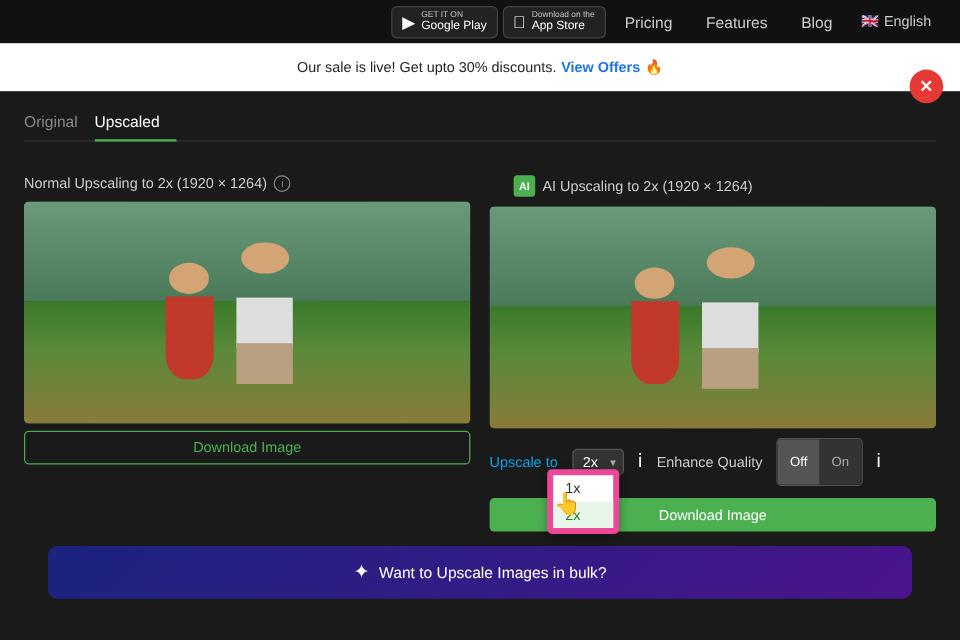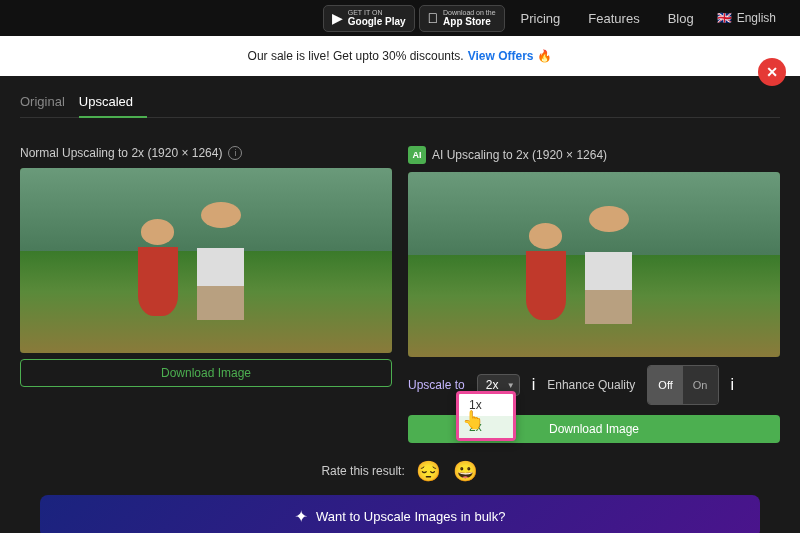--- a/index.html
+++ b/index.html
@@ -40,21 +40,21 @@
       line-height: 1;
     }
     .nav-store-btn .store-text-small {
       font-size: 7px;
       opacity: 0.7;
       display: block;
       line-height: 1;
     }
     .nav-store-btn .store-text-big {
       font-size: 10px;
-      font-weight: 700;
+      font-weight: 400;
       display: block;
       line-height: 1.2;
     }
     .nav-link {
       color: #ccc;
       font-size: 13px;
       padding: 0 12px;
       cursor: pointer;
       text-decoration: none;
     }
@@ -170,20 +170,21 @@
       width: 18px;
       height: 18px;
       background: #4caf50;
       border-radius: 3px;
       display: flex;
       align-items: center;
       justify-content: center;
       font-size: 9px;
       color: #fff;
       font-weight: bold;
+      margin-left: 20px;
     }
 
     
     .img-box {
       width: 100%;
       height: 185px;
       border-radius: 4px;
       overflow: hidden;
       background: #2a2a2a;
       position: relative;
@@ -279,21 +280,21 @@
     
     .controls-row {
       display: flex;
       align-items: center;
       gap: 12px;
       margin-top: 8px;
       flex-wrap: wrap;
     }
     .upscale-label {
       font-size: 12px;
-      color: #c4b5fd;
+      color: #0ea5e9;
     }
     .select-wrapper {
       position: relative;
       display: inline-flex;
       align-items: center;
     }
     .upscale-select {
       background: #333;
       border: 1px solid #555;
       border-radius: 4px;
@@ -354,21 +355,21 @@
       padding: 7px 20px;
       font-size: 12px;
       cursor: pointer;
       margin-top: 6px;
     }
 
     
     .dropdown-popup {
       position: absolute;
       background: #fff;
-      border: 3px solid #ec4899;
+      border: 5px solid #ec4899;
       border-radius: 4px;
       width: 60px;
       color: #333;
       font-size: 12px;
       z-index: 200;
       box-shadow: 0 2px 8px rgba(0,0,0,0.3);
     }
     .dropdown-popup div {
       padding: 4px 10px;
       cursor: pointer;
@@ -545,24 +546,19 @@
           </div>
 
           <div class="cursor-hand" style="top:18px; left:6px;">👆</div>
         </div>
 
         <button class="download-btn-green" style="margin-top:10px;width:100%;text-align:center;">Download Image</button>
       </div>
     </div>
   </div>
 
-  <div class="rate-row">
-    <span>Rate this result:</span>
-    <span class="emoji-btn">😔</span>
-    <span class="emoji-btn">😀</span>
-  </div>
 
   <div class="bottom-banner">
     <span class="bulk-icon">✦</span>
     <span>Want to Upscale Images in bulk?</span>
   </div>
 
 </div>
 
 </body></html>

